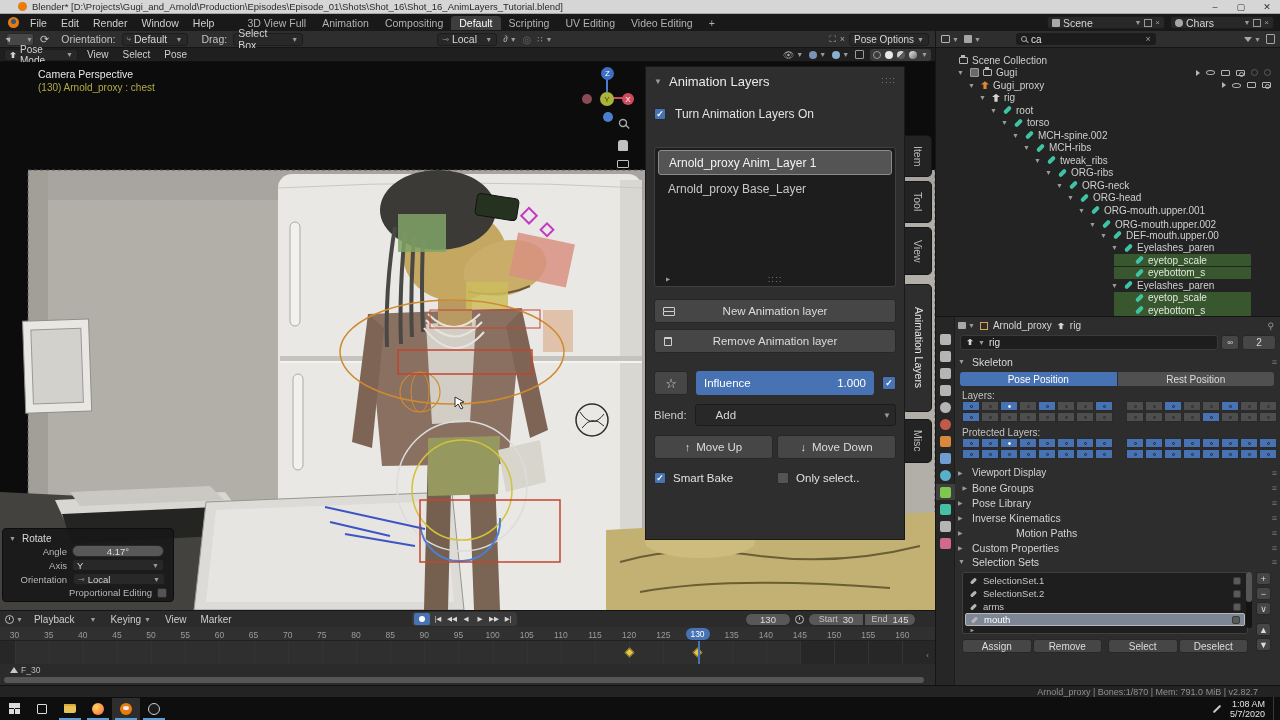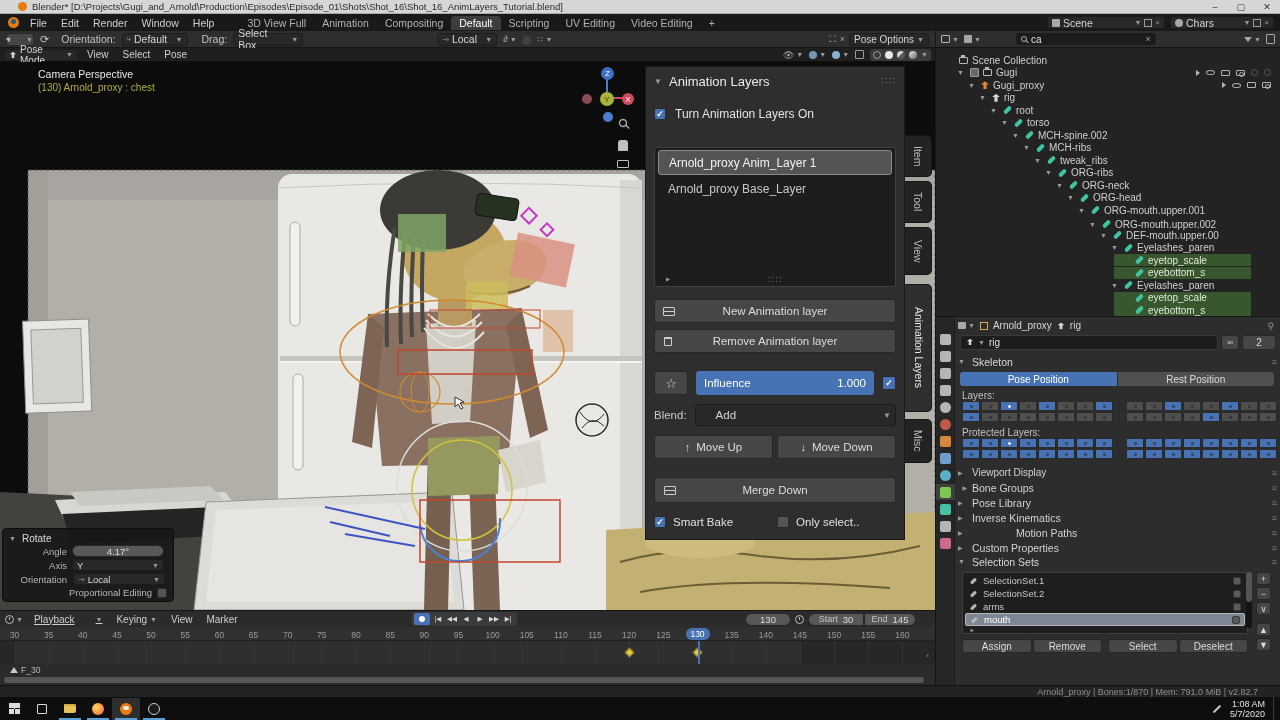--- a/index.html
+++ b/index.html
@@ -392,24 +392,20 @@
   <div class="row" style="margin-top:9px;height:24px;gap:4px">
     <div class="btn" style="flex:1;height:24px;gap:6px">
         <span style="font-size:11px">↑</span>
         <span>Move Up</span>
       </div>
     <div class="btn" style="flex:1;height:24px;gap:6px">
         <span style="font-size:11px">↓</span>
         <span>Move Down</span>
       </div>
   </div>
-  <div class="btn" style="height:26px;margin-top:18px;position:relative">
-    <span class="i-layers" style="position:absolute;left:9px"></span>
-    <span>Merge Down</span>
-  </div>
   <div class="row" style="margin-top:9px;height:20px">
     <span class="chk on"></span>
     <span style="color:#e0e0e0;font-size:11.5px;margin-left:7px">Smart Bake</span>
     <span class="chk" style="margin-left:44px"></span>
     <span style="color:#e0e0e0;font-size:11.5px;margin-left:7px">Only select..</span>
   </div>
 </div>
 
 <div id="side-tabs">
     <div class="side-tab vlabel" style="top: 135px; height: 42px;">
@@ -966,21 +962,21 @@
     </div>
 </div>
 
 <div class="abs" style="left:0;top:610px;width:935px;height:75px;background:#2b2b2b;border-top:1px solid #151515">
   <div class="row" style="height:16px;padding:0 5px;gap:4px">
     <div class="row" style="gap:2px">
         <span class="i-clock"></span>
         <span class="chev">▼</span>
       </div>
     <div id="timeline-menus" class="row">
-        <div class="menu-item row" style="gap: 21px; font-size: 10px; text-decoration: underline;">
+        <div class="menu-item row" style="gap: 15px; font-size: 10px;">
           <span>Playback</span>
           <span class="chev">▼</span>
         </div>
         <div class="menu-item row" style="gap: 3px; font-size: 10px;">
           <span>Keying</span>
           <span class="chev">▼</span>
         </div>
         <div class="menu-item row" style="gap: 3px; font-size: 10px;">
           <span>View</span>
         </div>

